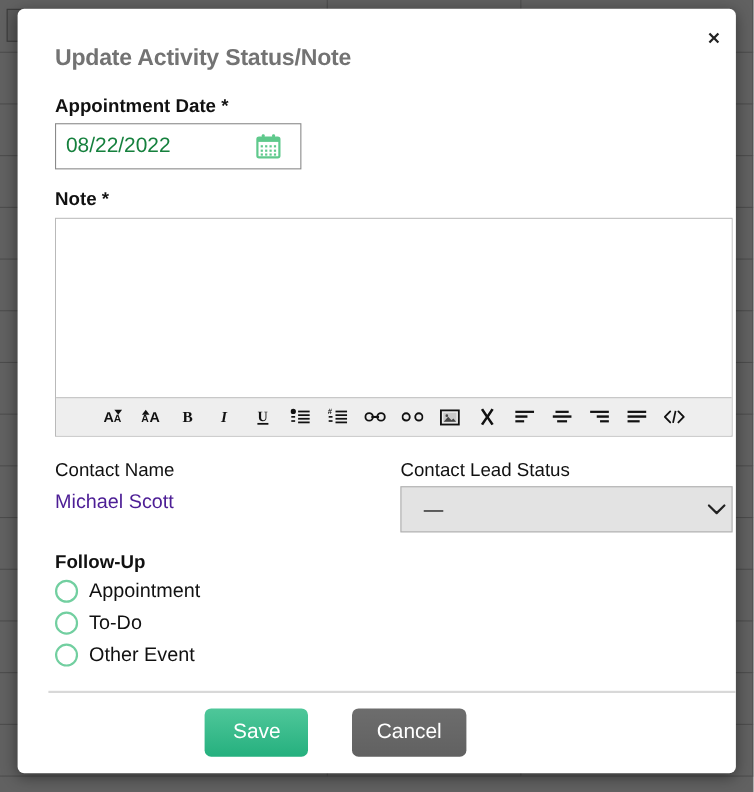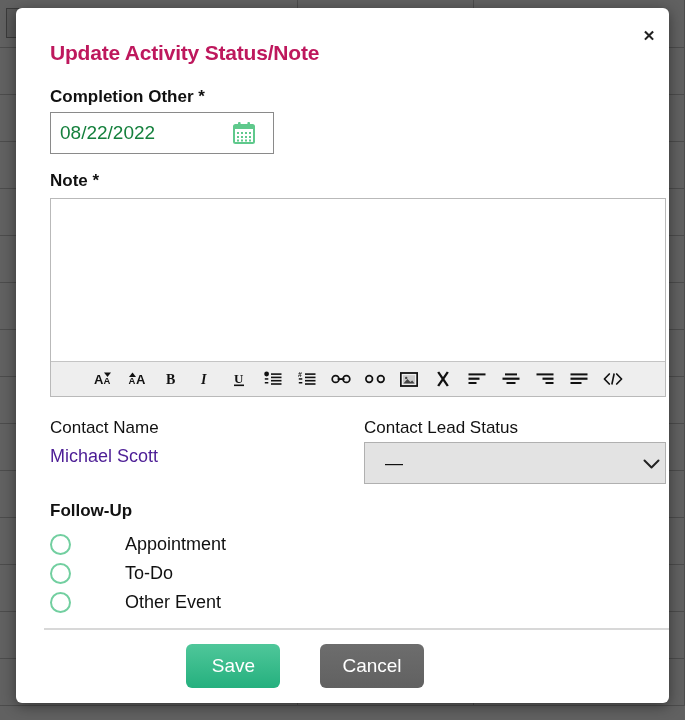--- a/index.html
+++ b/index.html
@@ -68,21 +68,21 @@
   #close-btn {
     position: absolute; right: 11px; top: 18px;
     width: 18px; height: 18px;
     border: none; background: transparent;
     font-size: 15px; font-weight: bold; line-height: 1;
     color: #222; cursor: pointer; padding: 0;
     font-family: "Liberation Sans", sans-serif;
   }
   #modal-title {
     position: absolute; left: 34px; top: 33px;
-    font-size: 21px; font-weight: bold; color: #be185d;
+    font-size: 21px; font-weight: bold; color: #737373;
     letter-spacing: -0.2px;
   }
 
   .field-label {
     font-size: 17px; font-weight: bold; color: #111;
   }
   #lbl-completion-date { position: absolute; left: 34px; top: 79px; }
 
   #date-wrap {
     position: absolute; left: 34px; top: 104px;
@@ -141,22 +141,22 @@
     cursor: pointer;
   }
   #select-chevron {
     position: absolute; left: 627px; top: 448px;
     pointer-events: none;
   }
 
   #lbl-followup { position: absolute; left: 34px; top: 493px; font-weight: bold; }
   #followup-group { position: absolute; left: 34px; top: 519px; }
   .radio-row {
-    display: flex; align-items: flex-end;
-    height: 28px; margin-bottom: 1px; cursor: pointer; gap: 44px;
+    display: flex; align-items: flex-start;
+    height: 28px; margin-bottom: 1px; cursor: pointer;
   }
   .radio-dot {
     width: 21px; height: 21px; border-radius: 50%;
     border: 2px solid #72cfa0; background: #fff;
     margin-right: 10px; flex: none;
   }
   .radio-text { font-size: 18px; color: #111; }
 
   #divider {
     position: absolute; left: 28px; top: 620px;
@@ -266,21 +266,21 @@
   </table>
 </div>
 <div id="dim"></div>
 
 <div id="modal">
 
   <button id="close-btn">✕</button>
 
   <div id="modal-title">Update Activity Status/Note</div>
 
-  <div id="lbl-completion-date" class="field-label">Completion Other *</div>
+  <div id="lbl-completion-date" class="field-label">Appointment Date *</div>
 
   <div id="date-wrap">
     <input id="date-input" type="text" value="08/22/2022" style="">
     <span id="calendar-icon">
       <svg width="26" height="26" viewBox="0 0 26 26">
         <rect x="3" y="5" width="20" height="18" rx="1.5" fill="none" stroke="#5fc98c" stroke-width="2"></rect>
         <rect x="3" y="5" width="20" height="4" fill="#5fc98c"></rect>
         <rect x="7" y="2" width="2.6" height="5" rx="1" fill="#5fc98c"></rect>
         <rect x="16.4" y="2" width="2.6" height="5" rx="1" fill="#5fc98c"></rect>
         <g fill="#5fc98c">

